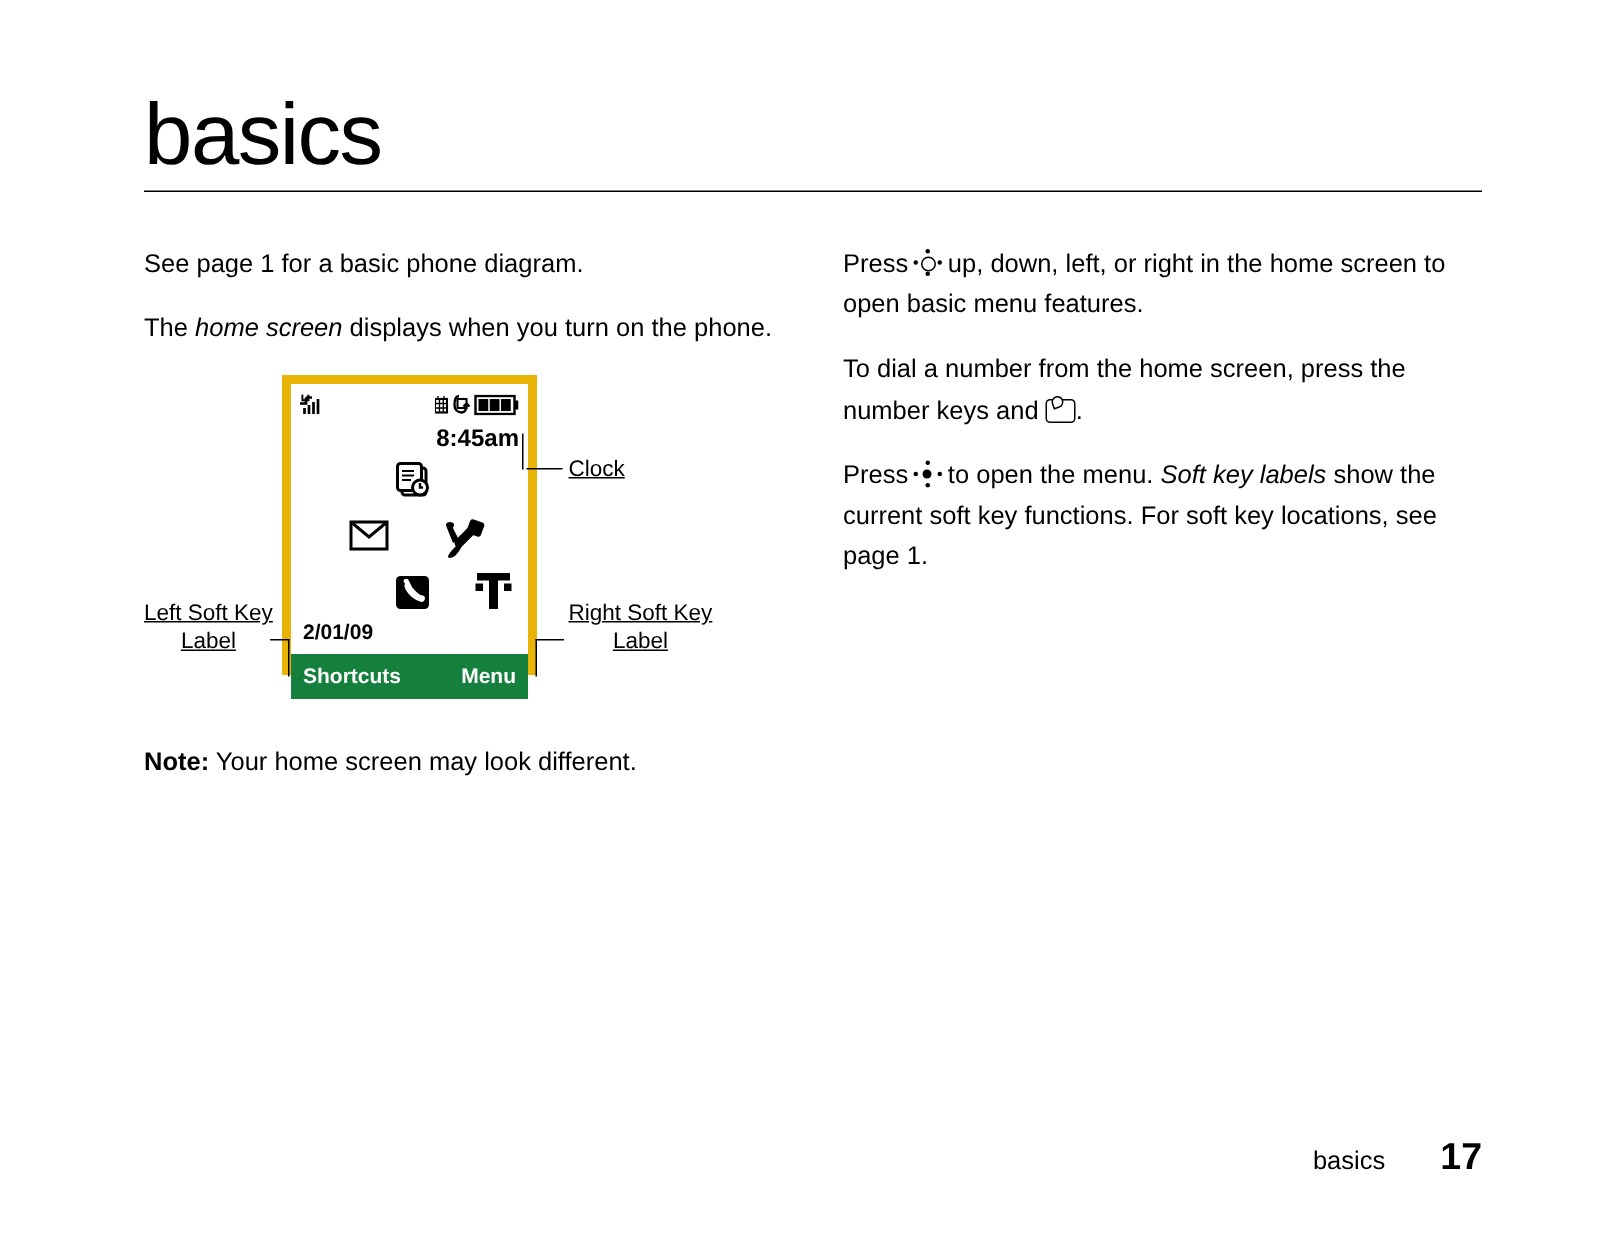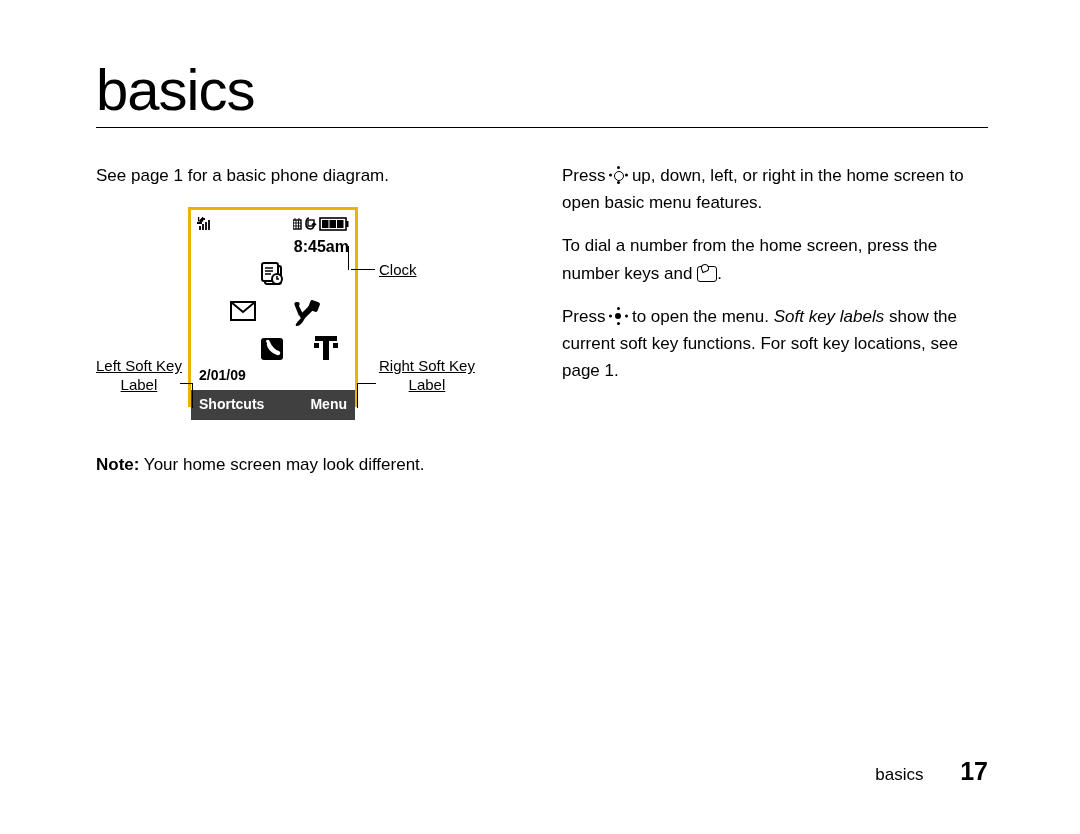--- a/index.html
+++ b/index.html
@@ -49,21 +49,21 @@
   position: relative;
   margin: 18px 0 24px 0;
   height: 220px;
 }
 .phone-screen {
   position: absolute;
   left: 92px;
   top: 0;
   width: 170px;
   height: 200px;
-  border: 3px solid #eab308;
+  border: 6px solid #eab308;
   box-sizing: border-box;
   background: #fff;
 }
 .status-bar {
   display: flex;
   justify-content: space-between;
   align-items: center;
   padding: 4px 6px 0 6px;
   height: 20px;
 }
@@ -84,21 +84,21 @@
   width: 30px;
   height: 26px;
 }
 .icon-slot svg { display:block; }
 .date-row {
   font-size: 14px;
   font-weight: 700;
   padding: 2px 0 4px 8px;
 }
 .softkey-row {
-  background: #404040;
+  background: #15803d;
   color: #fff;
   display: flex;
   justify-content: space-between;
   font-weight: 700;
   font-size: 14px;
   padding: 3px 8px 4px 8px;
 }
 .callout {
   position: absolute;
   font-size: 15px;
@@ -179,20 +179,23 @@
 <div class="page">
   <h1 class="chapter-title">basics</h1>
   <hr class="hr">
 
   <div class="columns">
 
     <div class="col">
       <p>See page 1 for a basic phone diagram.</p>
 
 
+      <p>
+        <span>The </span><span class="italic">home screen</span><span> displays when you turn on the phone.</span>
+      </p>
 
       <div class="diagram">
         <div class="phone-screen">
           <div class="status-bar">
             <span>
               <svg width="18" height="14" viewBox="0 0 18 14">
                   <path d="M1 13 L1 9 M4 13 L4 7 M7 13 L7 5 M10 13 L10 3 M2 2 L2 6 L-2 6 M2 2 L6 2" stroke="#000" stroke-width="1.8" fill="none" transform="translate(2,0)"></path>
                   <path d="M2 1 L2 6 L7 6 L7 1" stroke="#000" stroke-width="1.6" fill="none" transform="translate(0,-1) scale(0.8)"></path>
                 </svg>
             </span>

